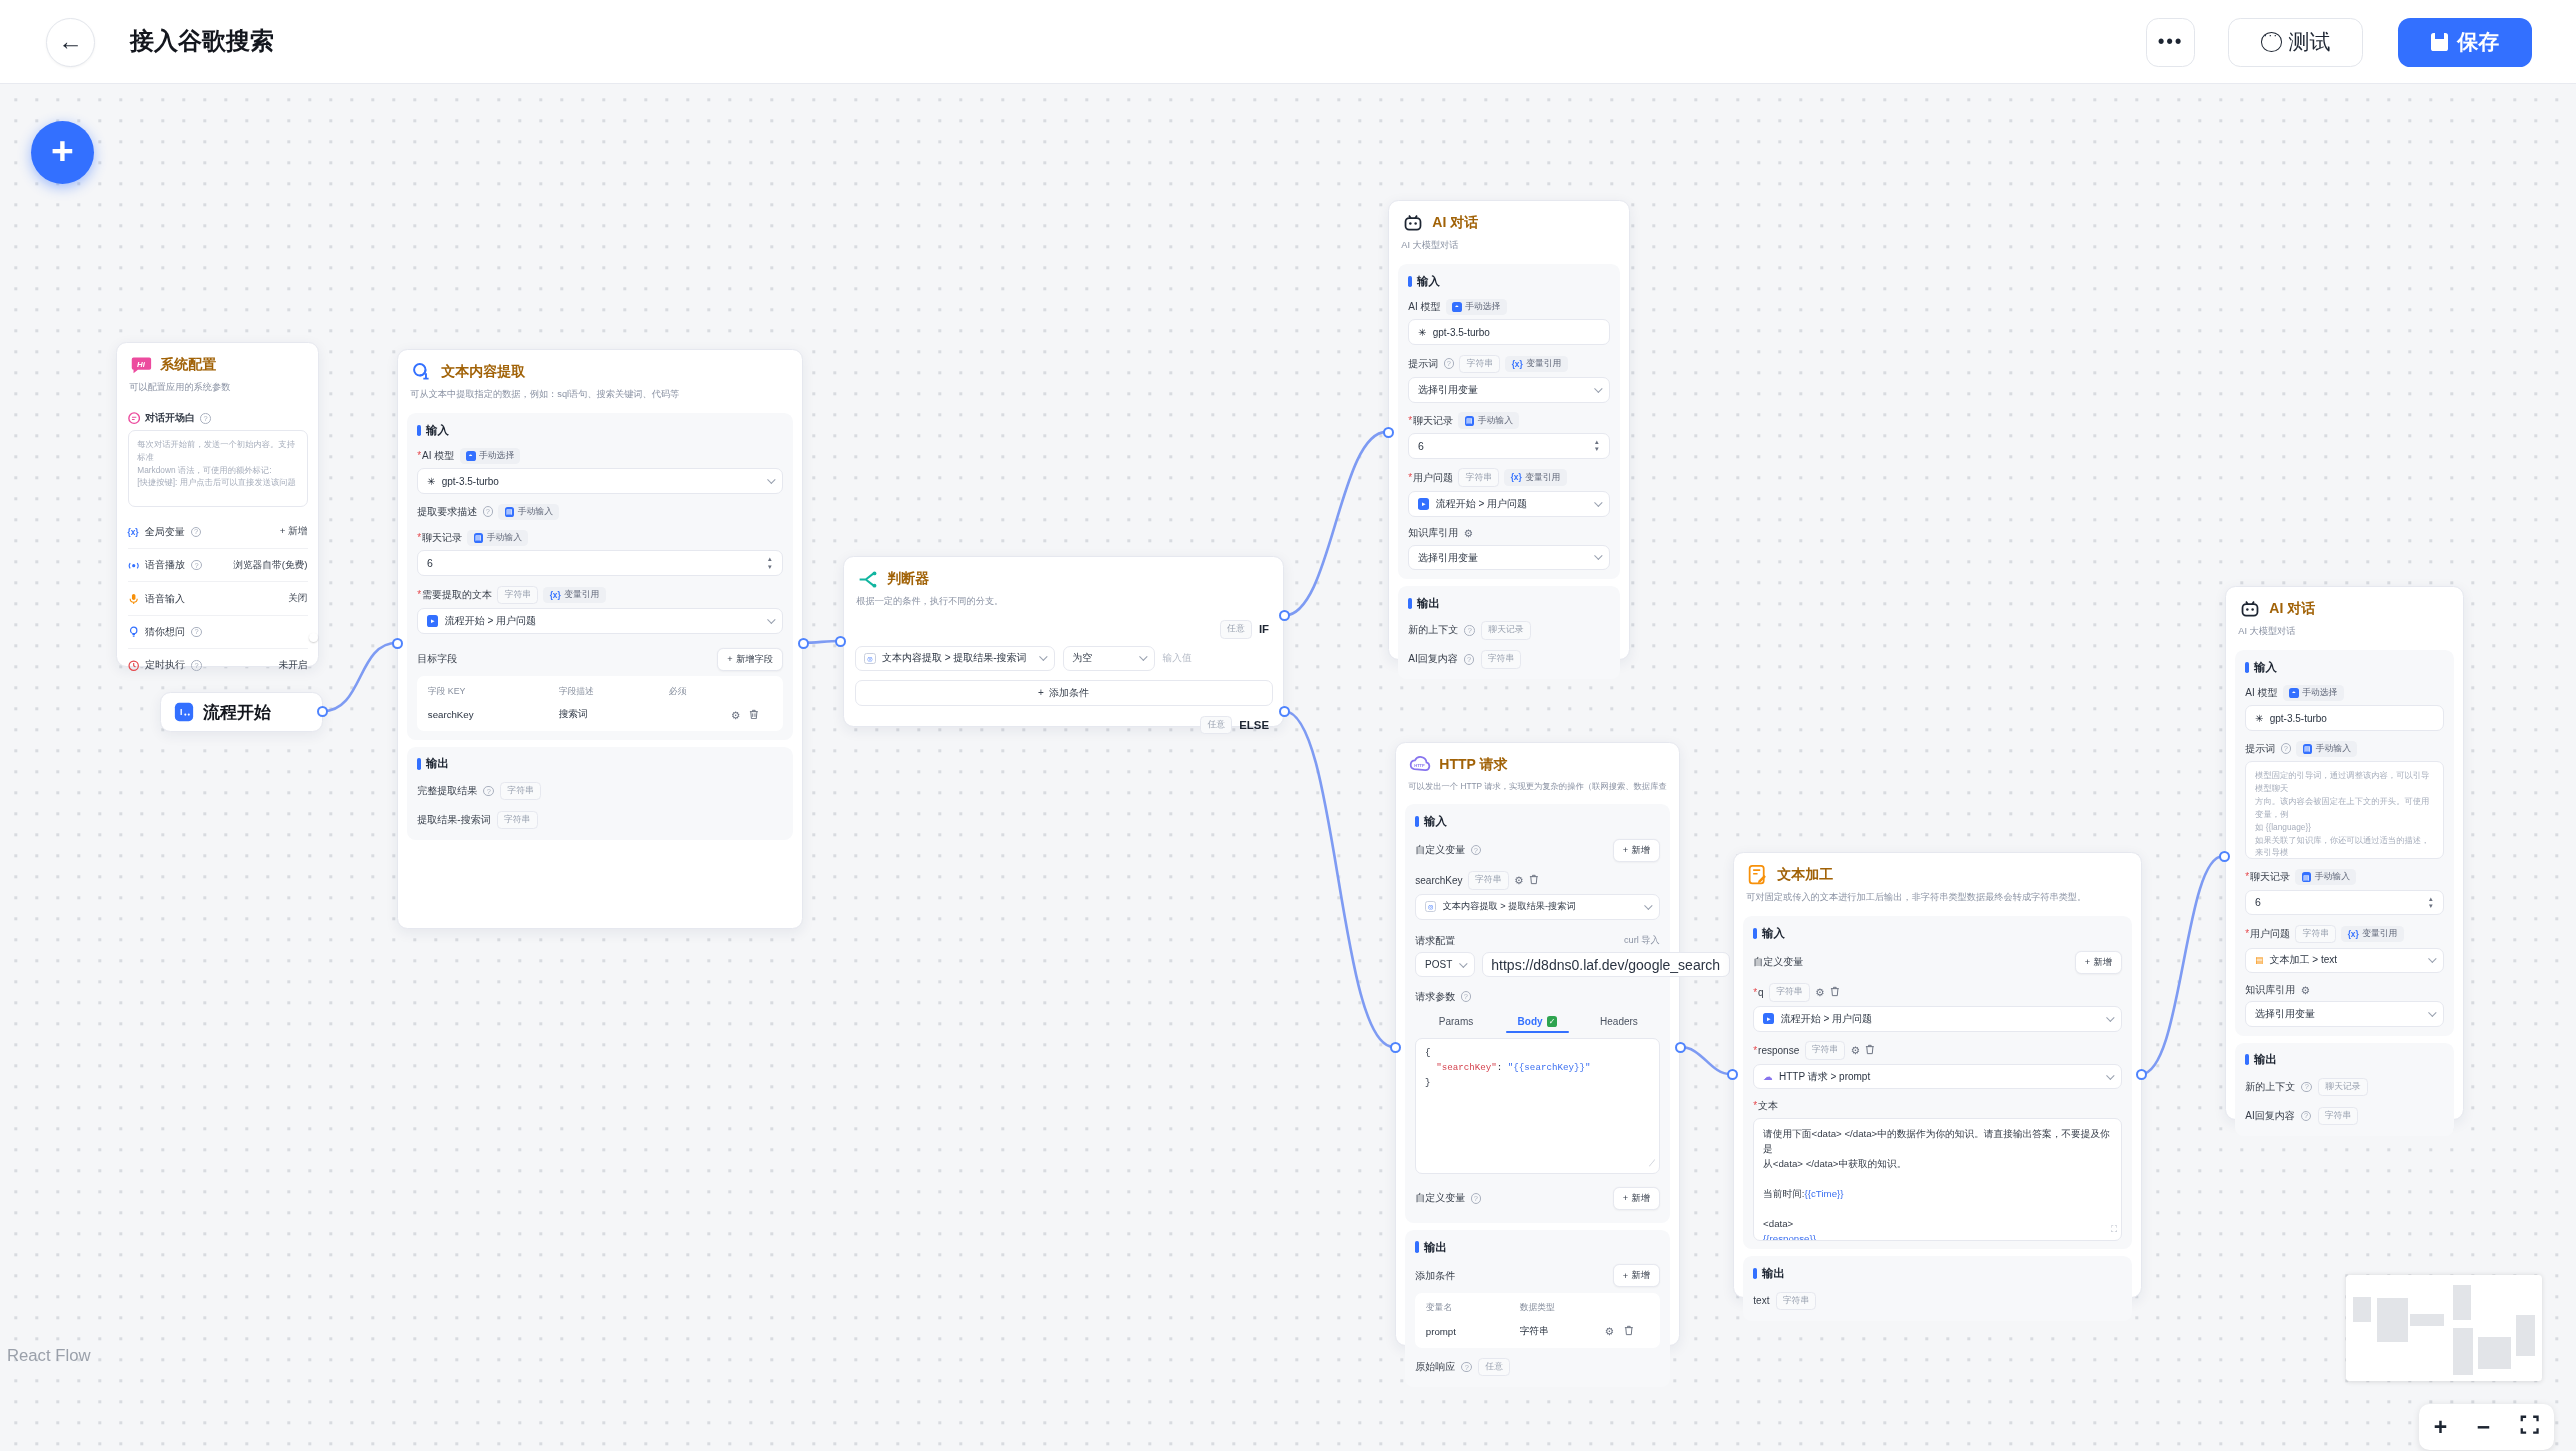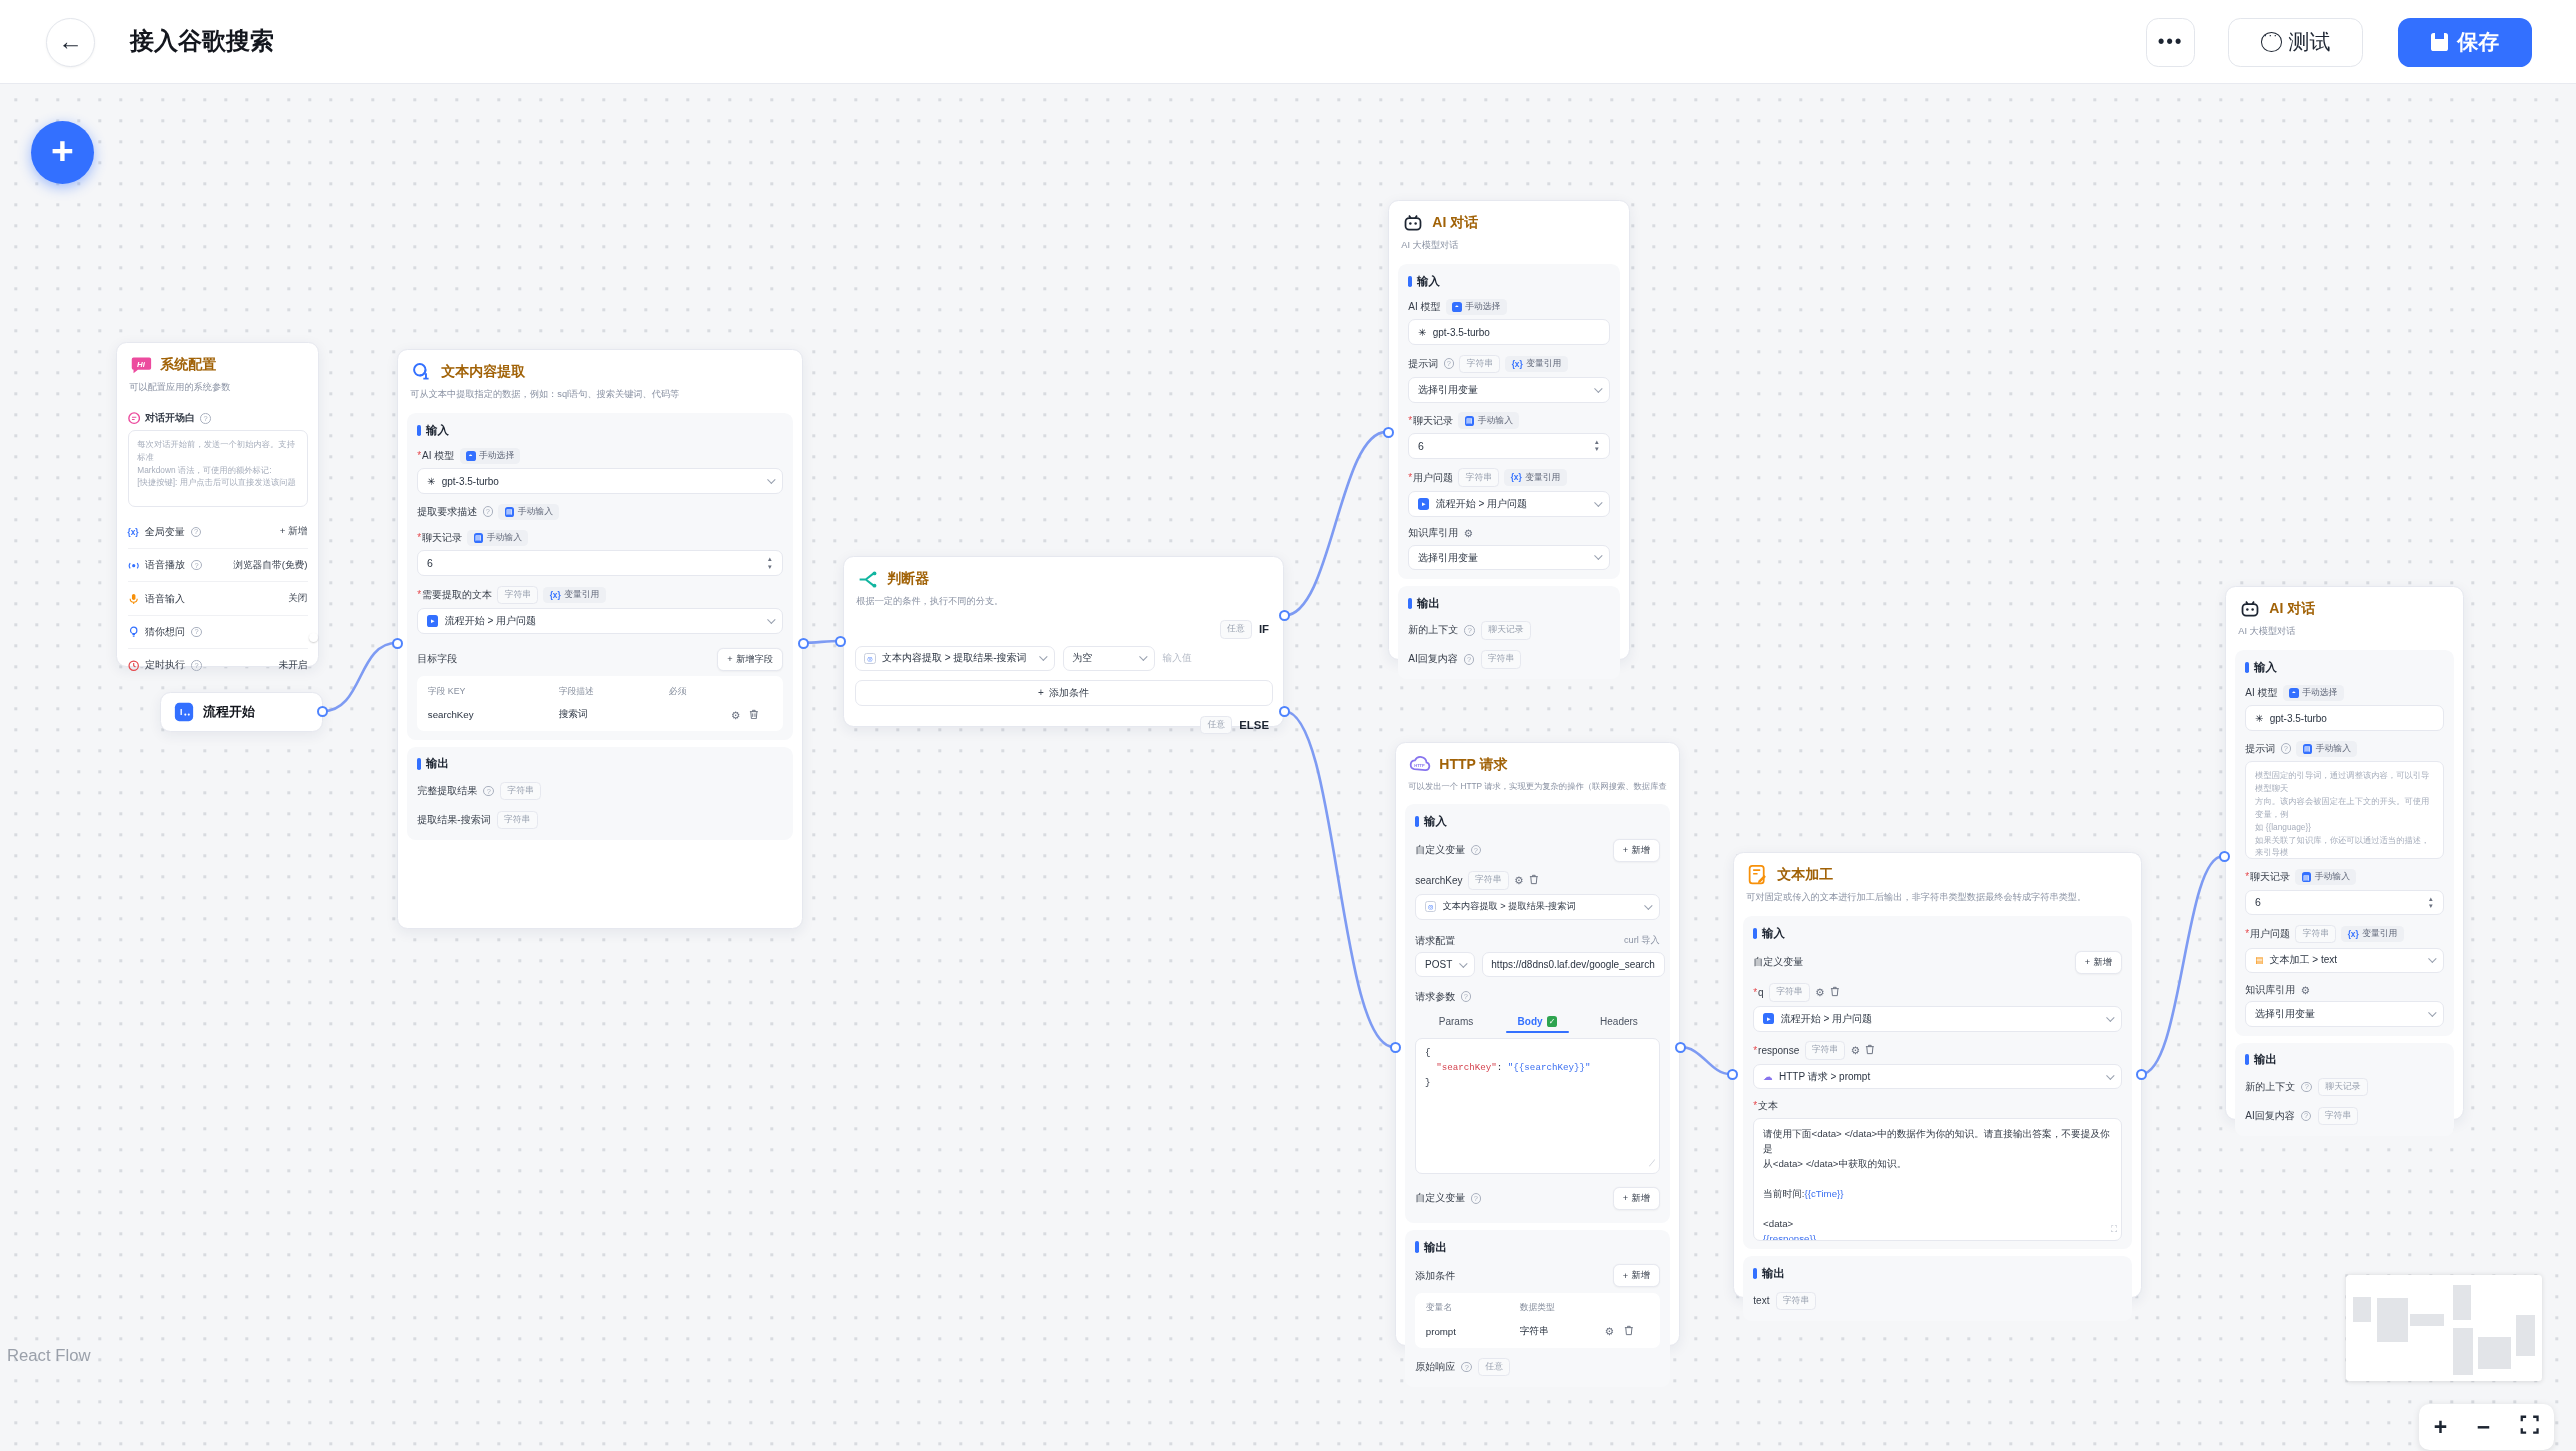--- a/index.html
+++ b/index.html
@@ -222,21 +222,21 @@
 
   <div class="node" style="left:160px; top:608px; width:163px; height:40px; display:flex; align-items:center; gap:8.8px; padding:0 12.3px;">
     <div class="nico" style="width:21px;height:21px;">
       <svg width="20" height="20" viewBox="0 0 23 23">
           <rect x="1" y="1" width="21" height="21" rx="5" fill="#3370ff"></rect>
           <text x="7" y="15.5" font-size="10" font-weight="bold" fill="#fff">I</text>
           <circle cx="13" cy="14.5" r="1.2" fill="#fff"></circle>
           <circle cx="17" cy="14.5" r="1.2" fill="#fff"></circle>
         </svg>
     </div>
-    <span style="font-size:13px; font-weight:700; color:#13161d;">流程开始</span>
+    <span style="font-size:17px; font-weight:700; color:#13161d;">流程开始</span>
   </div>
 
   <div class="node" style="left:397px; top:265px; width:406px; height:580px;">
     <div class="nhead">
       <div class="nhrow">
         <div class="nico">
           <svg width="22" height="22" viewBox="0 0 25 25">
               <circle cx="10" cy="10" r="6.5" fill="none" stroke="#3370ff" stroke-width="2.2"></circle>
               <path d="M10 16.5 a6.5 6.5 0 0 0 6.5-6.5 M14 20 h6 M17 20 v-6" stroke="#3370ff" stroke-width="2.2" fill="none"></path>
             </svg>
@@ -521,21 +521,21 @@
       <div class="frow" style="margin-top:14px;">
           <span>请求配置</span>
         <span class="spacer"></span>
           <span style="color:#8a92a3;font-size:9.2px;">curl 导入</span>
       </div>
       <div style="display:flex; gap:7px; margin:0 10.5px;">
         <div class="sel" style="margin:0; width:82px;">
           <span>POST</span>
             <span class="cvr"></span>
         </div>
-        <div class="sel" style="margin:0; flex:1; font-size:10px;">
+        <div class="sel" style="margin:0; flex:1; font-size:14px;">
           <span style="white-space:nowrap;overflow:hidden;">https://d8dns0.laf.dev/google_search</span>
         </div>
       </div>
       <div class="frow" style="margin-top:12.3px;">
           <span>请求参数</span>
         <span class="help">?</span>
       </div>
       <div class="tabs">
         <div class="tab">
             <span>Params</span>

